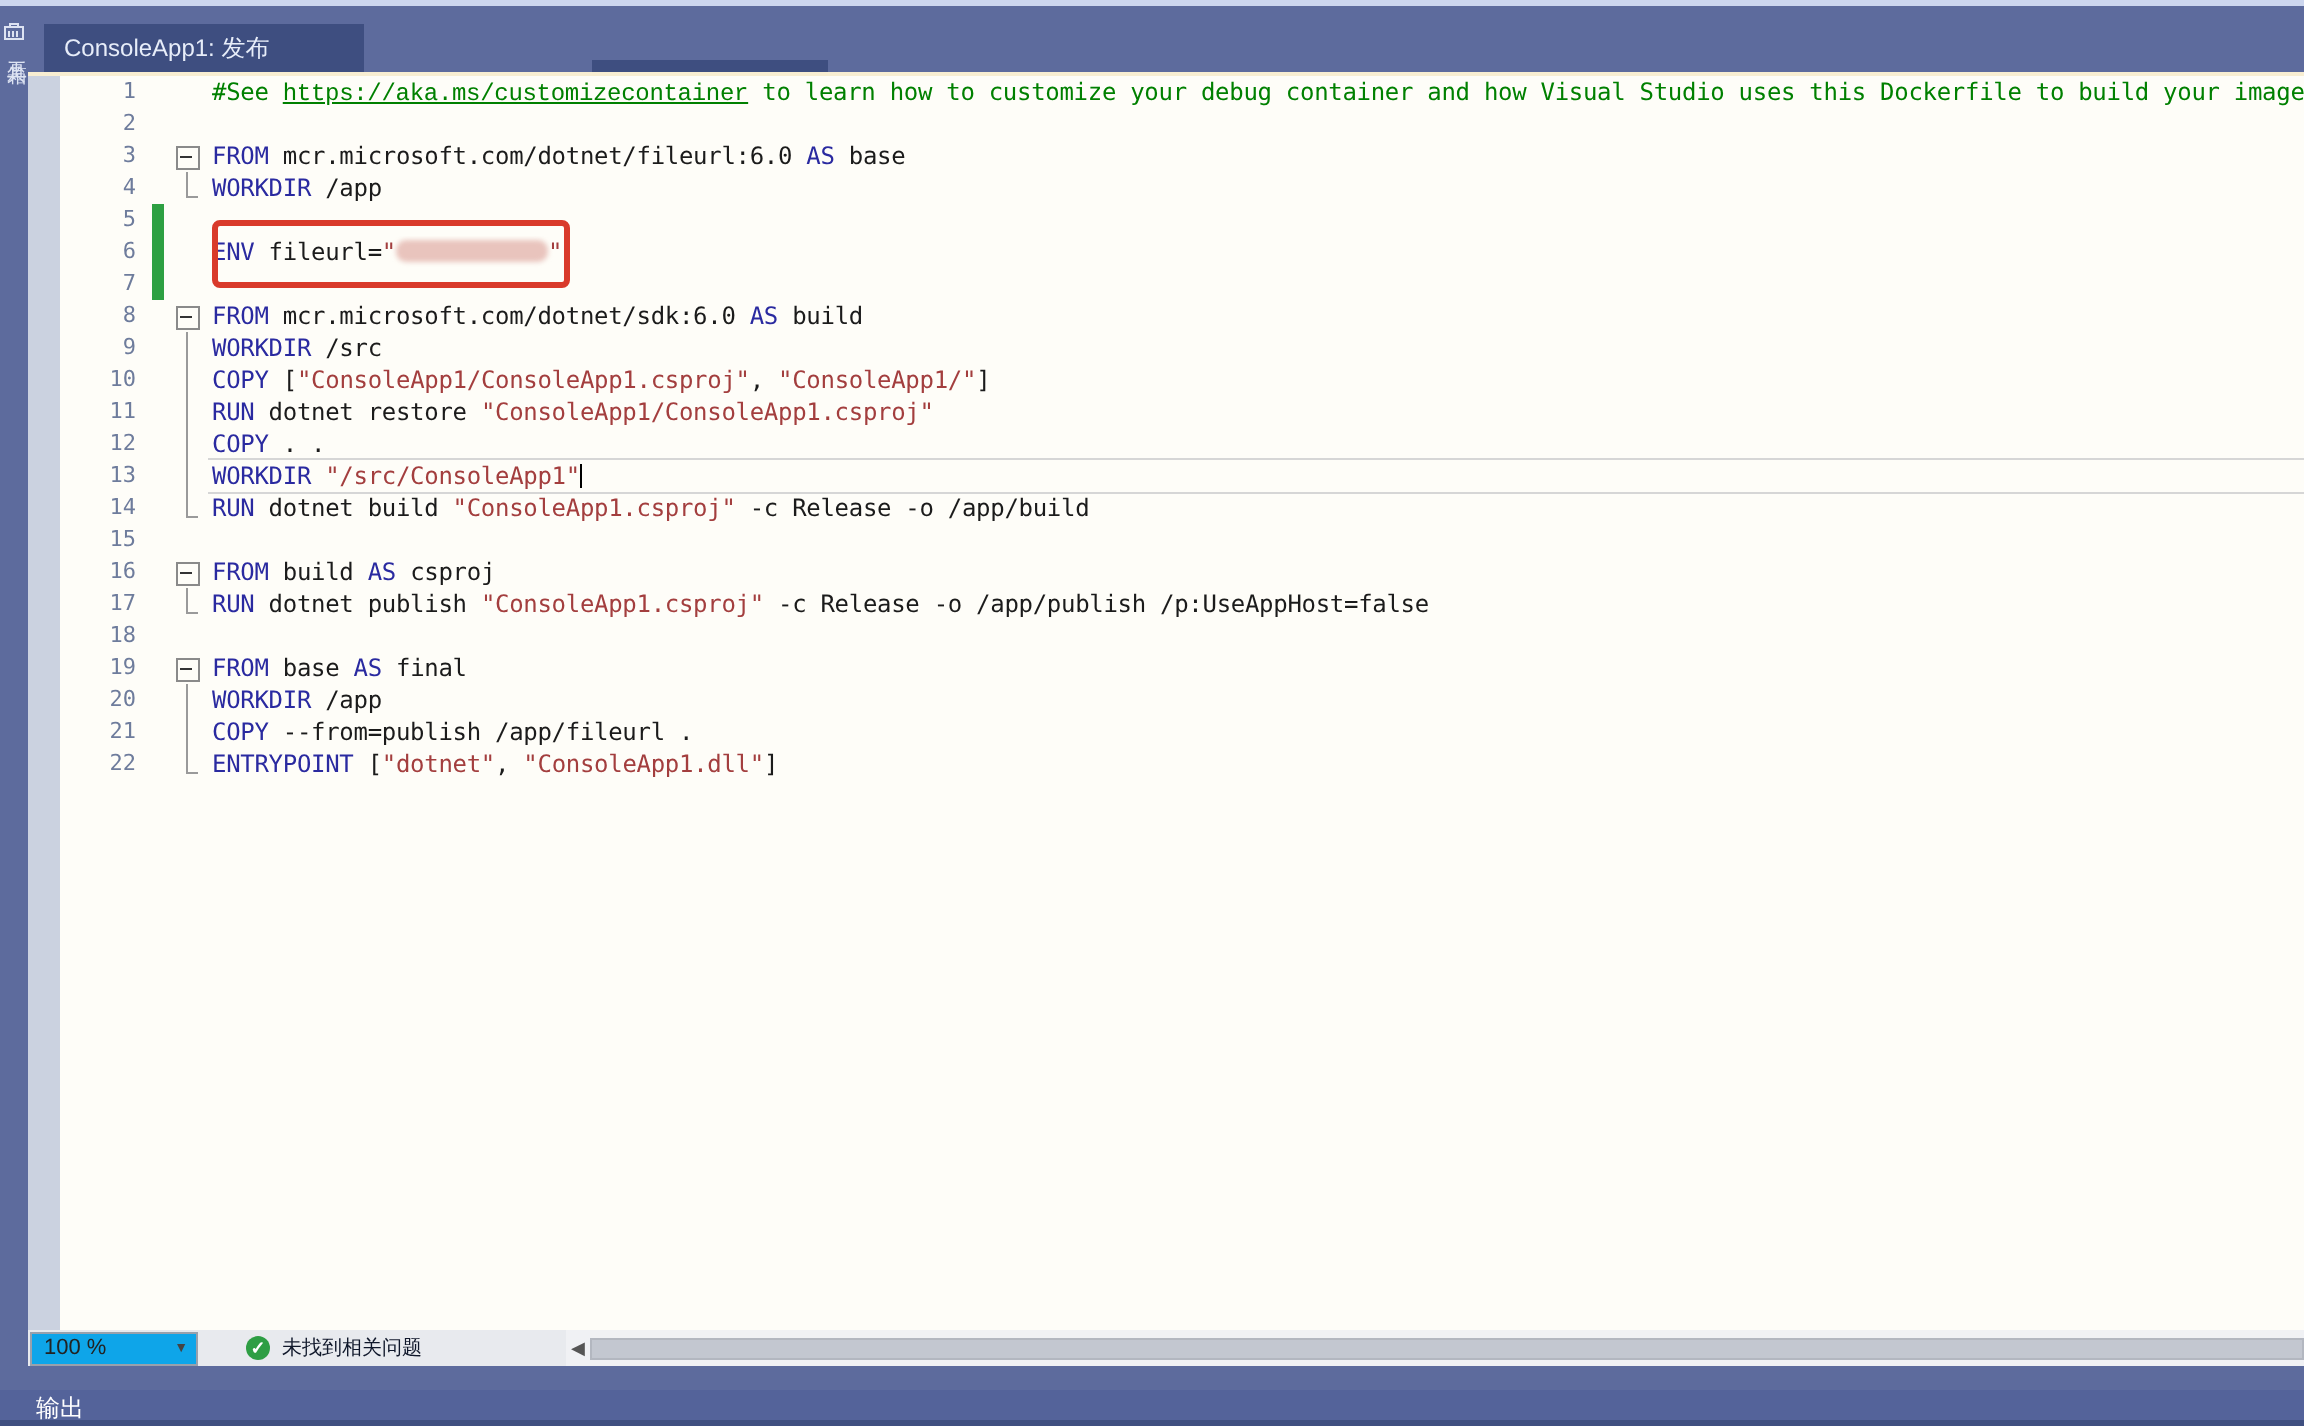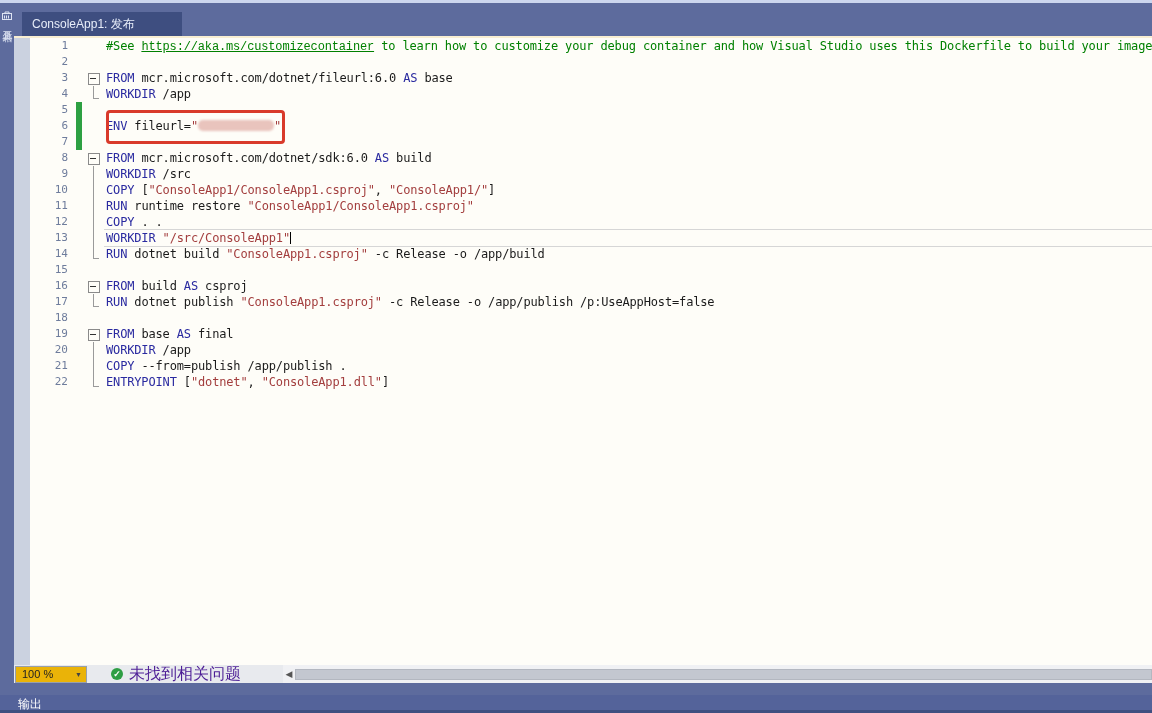--- a/index.html
+++ b/index.html
@@ -9,21 +9,21 @@
 
   .top-light { position:absolute; top:0; left:0; right:0; height:3px; background:#ccd6ee; }
 
   
   .side-strip { position:absolute; left:0; top:3px; bottom:0; width:14px; background:#5d6b9d; }
   .side-tab { display:flex; flex-direction:column; align-items:center; margin-top:8px; color:#dde3f2; }
   .toolbox-icon { width:10px; height:9px; margin-bottom:3px; }
   .side-tab-label { writing-mode:vertical-rl; text-orientation:upright; font-size:10px; letter-spacing:1px; }
 
   
-  .tabbar { position:absolute; left:14px; top:12px; right:0; height:24px; display:flex; padding-left:8px; }
+  .tabbar { position:absolute; left:14px; top:12px; right:0; height:24px; display:flex; padding-left:8px;align-items:center; }
   .tab { height:24px; display:flex; align-items:center; padding:0 10px; font-size:12px;
          color:#e7edf9; background:#3e4e80; white-space:nowrap; }
   .tab + .tab { margin-left:1px; }
   .tab.active { background:linear-gradient(#fdf2c6,#f2d584); color:#1d1d32; font-weight:bold;margin-top:48px; }
   .tab.w1 { width:160px; } .tab.w2 { width:112px; } .tab.w3 { width:118px;margin-top:36px; }
   .tab .pin { margin-left:10px; display:inline-flex; }
   .tab .close { margin-left:7px; font-weight:bold; color:#6d5c3f; font-size:13px; line-height:1; }
 
   
   .editor-frame { position:absolute; left:14px; top:36px; right:0; height:629px;
@@ -52,28 +52,28 @@
   .caret { display:inline-block; width:1px; height:12px; background:#000; vertical-align:-2px; }
 
   .annotation-box { position:absolute; left:76px; width:179px; height:34px;
                     border:3px solid #d93a2b; border-radius:4px; z-index:5; }
   .current-line-box { position:absolute; left:74px; right:0; height:18px;
                       border-top:1px solid #d6d6d6; border-bottom:1px solid #d6d6d6; }
 
   
   .bottombar { position:absolute; left:14px; right:0; top:665px; height:18px;
                background:#e8eaee; display:flex; align-items:center; }
-  .zoom-select { width:72px; height:17px; margin-left:1px; background:#eab308;
+  .zoom-select { width:84px; height:17px; margin-left:1px; background:#0ea5e9;
                  border:1px solid #98a0ac; display:flex; align-items:center;
                  font-size:11px; color:#222; padding-left:6px; }
   .zoom-select .dd-arrow { margin-left:auto; margin-right:4px; font-size:7px; color:#444; }
   .health { display:flex; align-items:center; margin-left:24px; }
   .check-circle { width:12px; height:12px; border-radius:50%; background:#2e9e44; color:#fff;
                   font-size:9px; line-height:12px; text-align:center; font-weight:bold; }
-  .health-label { margin-left:6px; font-size:16px; color:#4c1d95; }
+  .health-label { margin-left:6px; font-size:10px; color:#0f172a; }
   .hscrollbar { position:absolute; left:269px; right:0; top:0; height:18px;
                 background:#f0f1f4; display:flex; align-items:center; }
   .hscroll-left { width:12px; text-align:center; font-size:9px; color:#555; }
   .hscroll-thumb { flex:1; height:11px; margin-right:0; background:#c3c7d0; border:1px solid #b3b7c0; }
 
   
   .output-bar { position:absolute; left:0; right:0; top:695px; height:15px; background:#54639a; }
   .output-title { position:absolute; left:18px; top:1px; color:#fff; font-size:12px;
                   border-bottom:1px solid #ccd5ec; padding-bottom:1px; }
   .bottom-strip { position:absolute; left:0; right:0; bottom:0; height:3px; background:#3f4f80; }
@@ -120,31 +120,31 @@
   <div class="row"><span class="ln">1</span><span class="chg"></span><span class="guide"></span><span class="code"><span class="c-com">#See </span><span class="c-url">https://aka.ms/customizecontainer</span><span class="c-com"> to learn how to customize your debug container and how Visual Studio uses this Dockerfile to build your images</span></span></div>
       <div class="row"><span class="ln">2</span><span class="chg"></span><span class="guide"></span><span class="code"></span></div>
       <div class="row"><span class="ln">3</span><span class="chg"></span><span class="guide g-start"></span><span class="code"><span class="c-kw">FROM</span><span class="c-pl"> mcr.microsoft.com/dotnet/fileurl:6.0 </span><span class="c-kw">AS</span><span class="c-pl"> base</span></span></div>
       <div class="row"><span class="ln">4</span><span class="chg"></span><span class="guide g-end"></span><span class="code"><span class="c-kw">WORKDIR</span><span class="c-pl"> /app</span></span></div>
       <div class="row"><span class="ln">5</span><span class="chg on"></span><span class="guide"></span><span class="code"></span></div>
       <div class="row"><span class="ln">6</span><span class="chg on"></span><span class="guide"></span><span class="code"><span class="c-kw">ENV</span><span class="c-pl"> fileurl=</span><span class="c-str">"</span><span class="c-redact"></span><span class="c-str">"</span></span></div>
       <div class="row"><span class="ln">7</span><span class="chg on"></span><span class="guide"></span><span class="code"></span></div>
       <div class="row"><span class="ln">8</span><span class="chg"></span><span class="guide g-start"></span><span class="code"><span class="c-kw">FROM</span><span class="c-pl"> mcr.microsoft.com/dotnet/sdk:6.0 </span><span class="c-kw">AS</span><span class="c-pl"> build</span></span></div>
       <div class="row"><span class="ln">9</span><span class="chg"></span><span class="guide g-mid"></span><span class="code"><span class="c-kw">WORKDIR</span><span class="c-pl"> /src</span></span></div>
       <div class="row"><span class="ln">10</span><span class="chg"></span><span class="guide g-mid"></span><span class="code"><span class="c-kw">COPY</span><span class="c-pl"> [</span><span class="c-str">"ConsoleApp1/ConsoleApp1.csproj"</span><span class="c-pl">, </span><span class="c-str">"ConsoleApp1/"</span><span class="c-pl">]</span></span></div>
-      <div class="row"><span class="ln">11</span><span class="chg"></span><span class="guide g-mid"></span><span class="code"><span class="c-kw">RUN</span><span class="c-pl"> runtime restore </span><span class="c-str">"ConsoleApp1/ConsoleApp1.csproj"</span></span></div>
+      <div class="row"><span class="ln">11</span><span class="chg"></span><span class="guide g-mid"></span><span class="code"><span class="c-kw">RUN</span><span class="c-pl"> dotnet restore </span><span class="c-str">"ConsoleApp1/ConsoleApp1.csproj"</span></span></div>
       <div class="row"><span class="ln">12</span><span class="chg"></span><span class="guide g-mid"></span><span class="code"><span class="c-kw">COPY</span><span class="c-pl"> . .</span></span></div>
       <div class="row"><span class="ln">13</span><span class="chg"></span><span class="guide g-mid"></span><span class="code"><span class="c-kw">WORKDIR</span><span class="c-pl"> </span><span class="c-str">"/src/ConsoleApp1"</span><span class="caret"></span></span></div>
       <div class="row"><span class="ln">14</span><span class="chg"></span><span class="guide g-end"></span><span class="code"><span class="c-kw">RUN</span><span class="c-pl"> dotnet build </span><span class="c-str">"ConsoleApp1.csproj"</span><span class="c-pl"> -c Release -o /app/build</span></span></div>
       <div class="row"><span class="ln">15</span><span class="chg"></span><span class="guide"></span><span class="code"></span></div>
       <div class="row"><span class="ln">16</span><span class="chg"></span><span class="guide g-start"></span><span class="code"><span class="c-kw">FROM</span><span class="c-pl"> build </span><span class="c-kw">AS</span><span class="c-pl"> csproj</span></span></div>
       <div class="row"><span class="ln">17</span><span class="chg"></span><span class="guide g-end"></span><span class="code"><span class="c-kw">RUN</span><span class="c-pl"> dotnet publish </span><span class="c-str">"ConsoleApp1.csproj"</span><span class="c-pl"> -c Release -o /app/publish /p:UseAppHost=false</span></span></div>
       <div class="row"><span class="ln">18</span><span class="chg"></span><span class="guide"></span><span class="code"></span></div>
       <div class="row"><span class="ln">19</span><span class="chg"></span><span class="guide g-start"></span><span class="code"><span class="c-kw">FROM</span><span class="c-pl"> base </span><span class="c-kw">AS</span><span class="c-pl"> final</span></span></div>
       <div class="row"><span class="ln">20</span><span class="chg"></span><span class="guide g-mid"></span><span class="code"><span class="c-kw">WORKDIR</span><span class="c-pl"> /app</span></span></div>
-      <div class="row"><span class="ln">21</span><span class="chg"></span><span class="guide g-mid"></span><span class="code"><span class="c-kw">COPY</span><span class="c-pl"> --from=publish /app/publish .</span></span></div>
+      <div class="row"><span class="ln">21</span><span class="chg"></span><span class="guide g-mid"></span><span class="code"><span class="c-kw">COPY</span><span class="c-pl"> --from=publish /app/fileurl .</span></span></div>
       <div class="row"><span class="ln">22</span><span class="chg"></span><span class="guide g-end"></span><span class="code"><span class="c-kw">ENTRYPOINT</span><span class="c-pl"> [</span><span class="c-str">"dotnet"</span><span class="c-pl">, </span><span class="c-str">"ConsoleApp1.dll"</span><span class="c-pl">]</span></span></div>
     </div>
 </div>
 
 <div class="bottombar">
   <div class="zoom-select">
     <span>100 %</span>
     <span class="dd-arrow">▼</span>
   </div>
   <div class="health">

